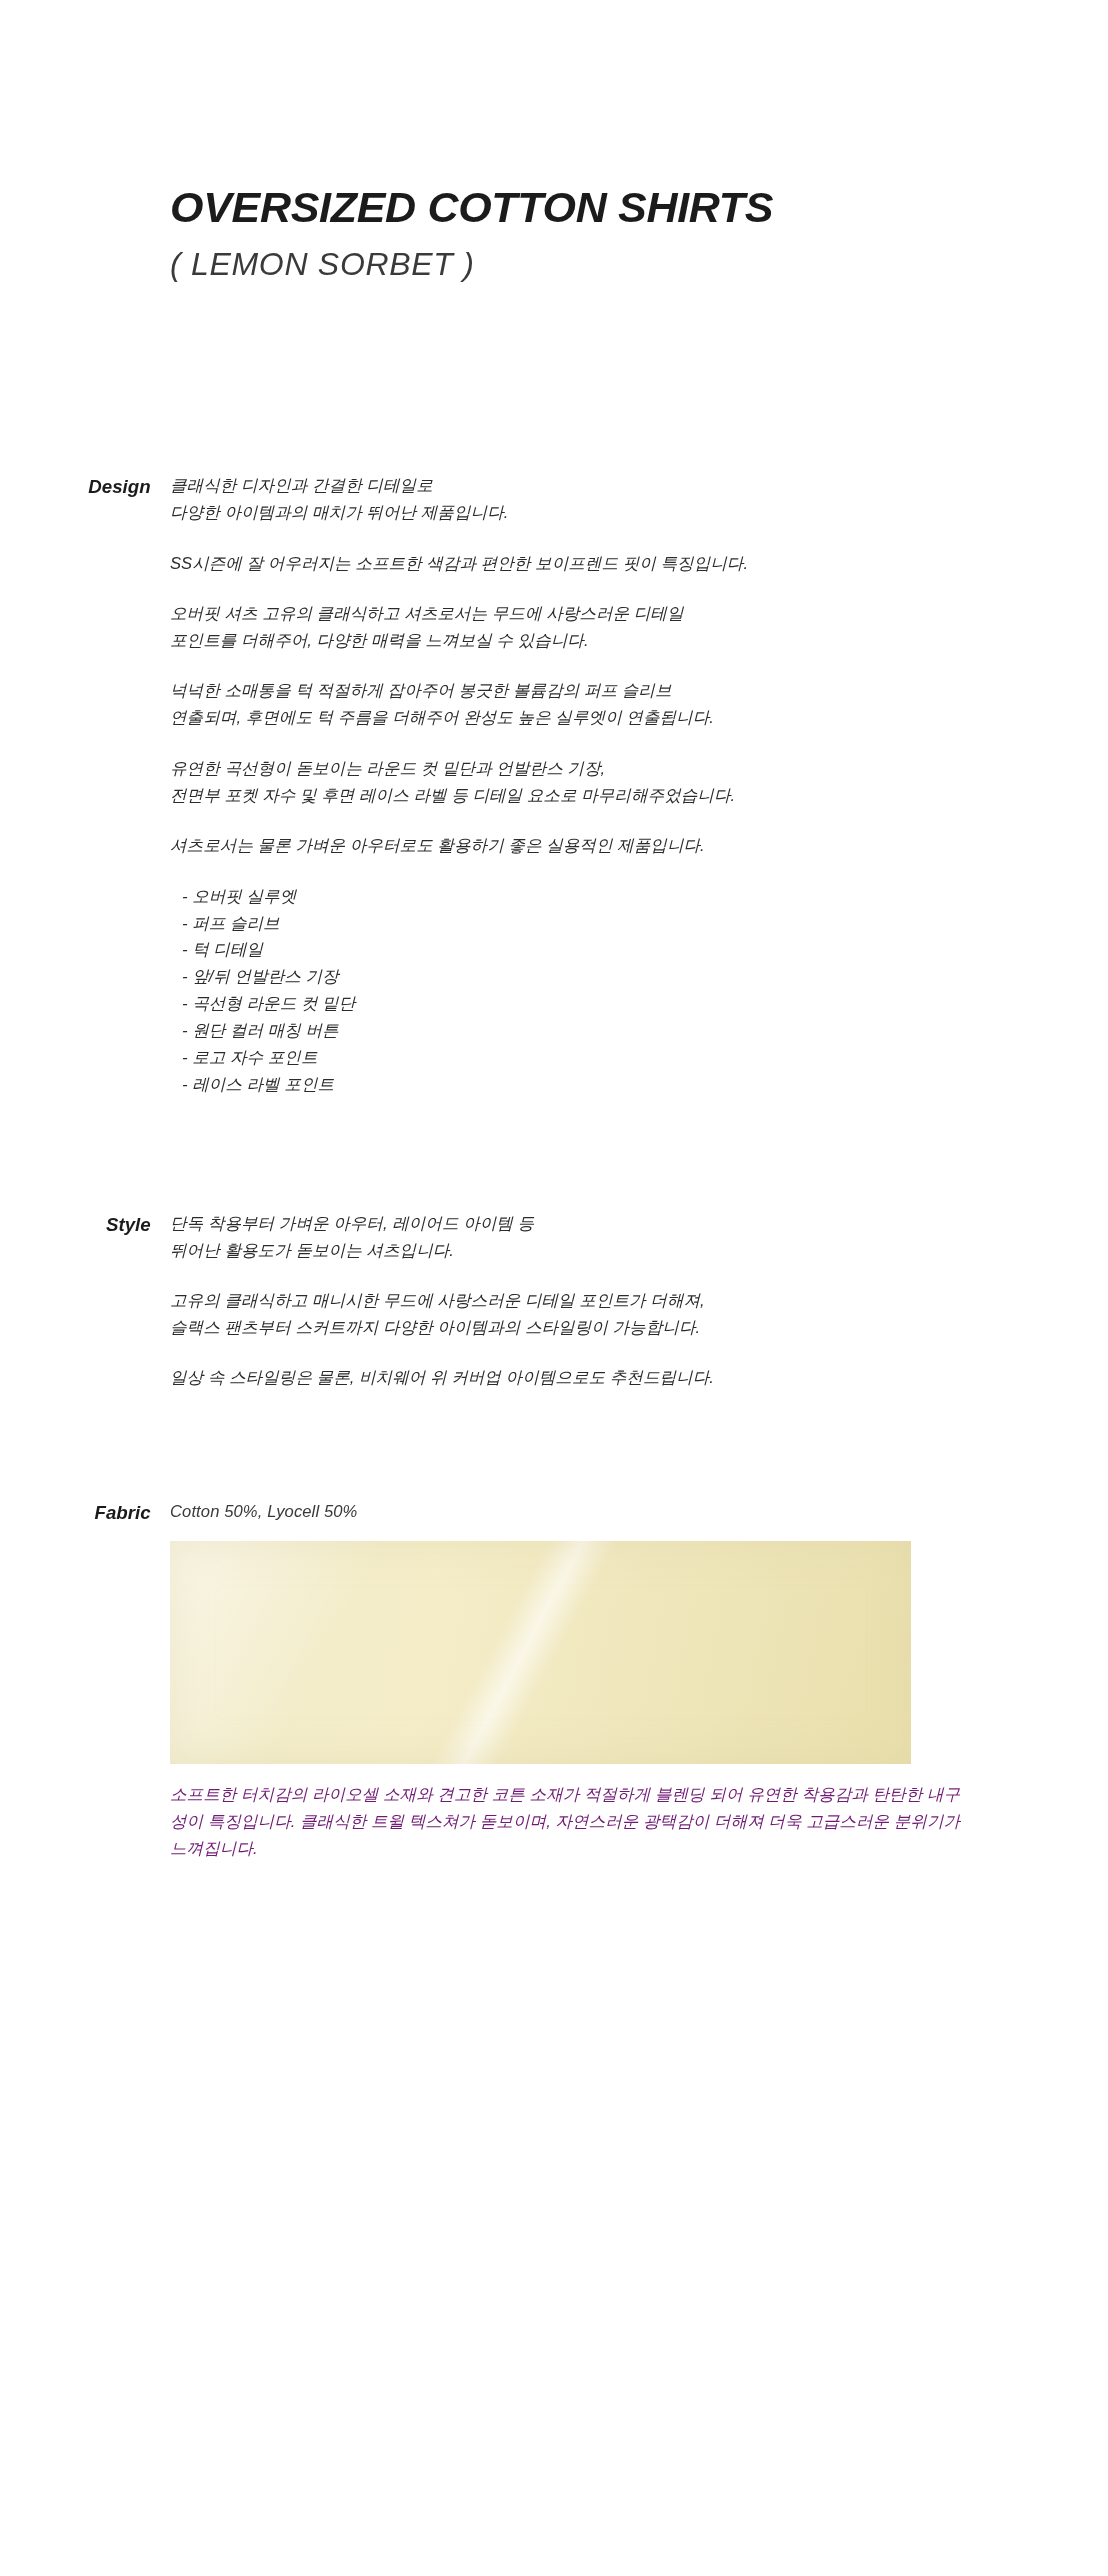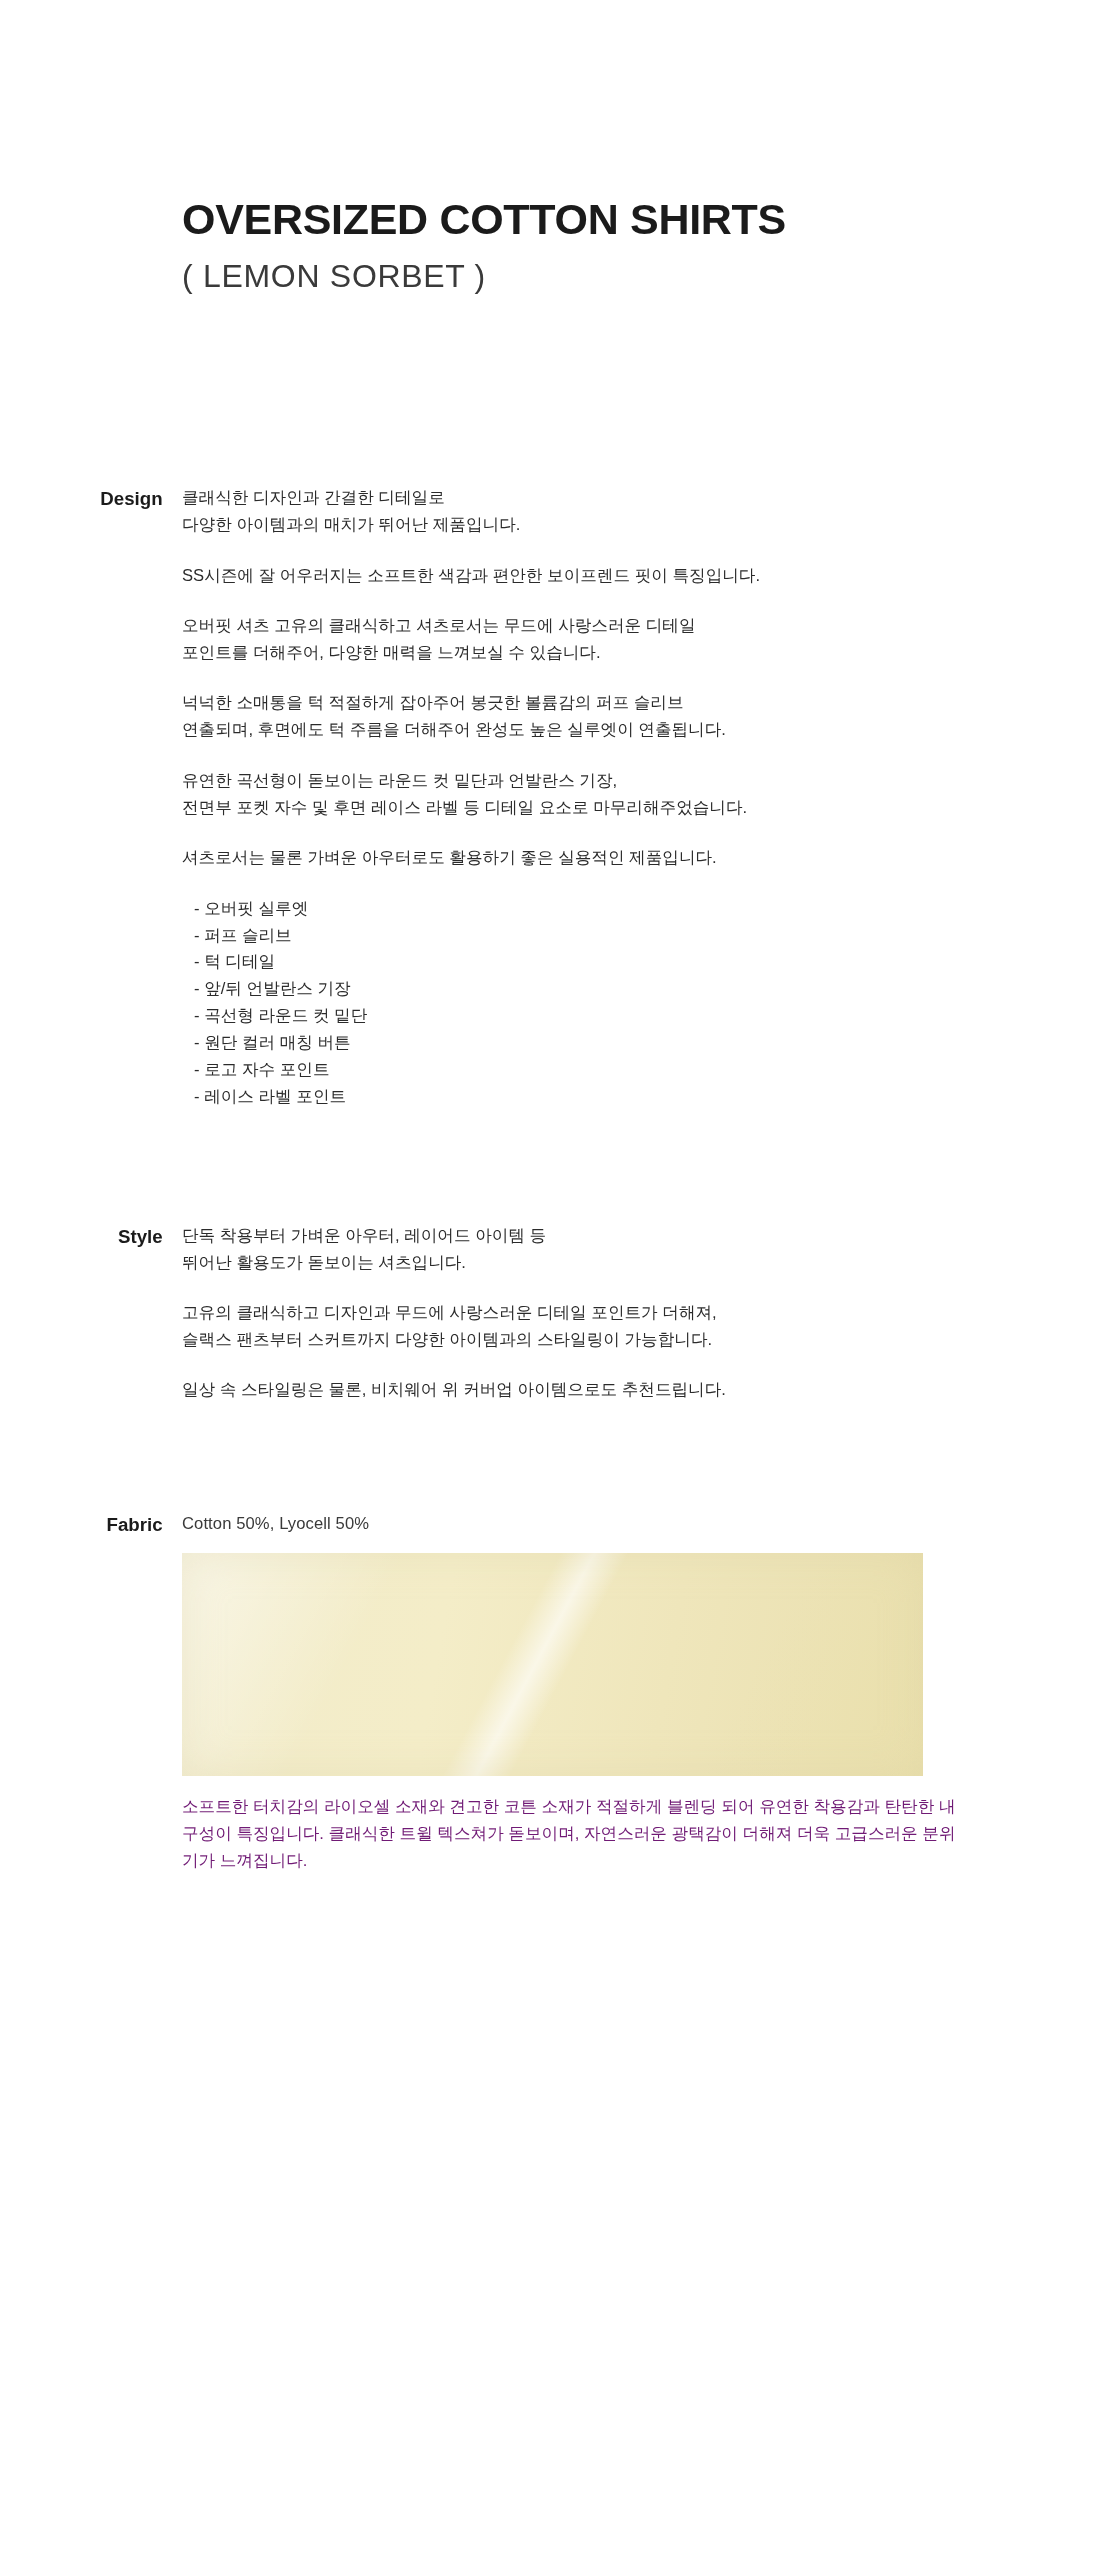--- a/index.html
+++ b/index.html
@@ -12,21 +12,22 @@
     min-height: 2576px;
     font-family: "Liberation Sans", sans-serif;
     color: #222222;
     -webkit-font-smoothing: antialiased;
   }
   .page {
     position: relative;
     width: 1056px;
     min-height: 2576px;
     box-sizing: border-box;
-    padding: 16px;
+    padding: 4px;
+    font-style: italic;
   }
 
   
   .title-block {
     padding-top: 179px;
     padding-left: 166px;
   }
   .main-title {
     font-size: 43px;
     font-weight: 700;
@@ -218,21 +219,21 @@
   <div class="section" id="style-section">
     <div class="section-label">Style</div>
     <div class="section-body">
 
       <div class="para">
         <span class="line">단독 착용부터 가벼운 아우터, 레이어드 아이템 등</span>
         <span class="line">뛰어난 활용도가 돋보이는 셔츠입니다.</span>
       </div>
 
       <div class="para">
-        <span class="line">고유의 클래식하고 디자인과 무드에 사랑스러운 디테일 포인트가 더해져,</span>
+        <span class="line">고유의 클래식하고 매니시한 무드에 사랑스러운 디테일 포인트가 더해져,</span>
         <span class="line">슬랙스 팬츠부터 스커트까지 다양한 아이템과의 스타일링이 가능합니다.</span>
       </div>
 
       <div class="para">
         <span class="line">일상 속 스타일링은 물론, 비치웨어 위 커버업 아이템으로도 추천드립니다.</span>
       </div>
 
     </div>
   </div>
 

